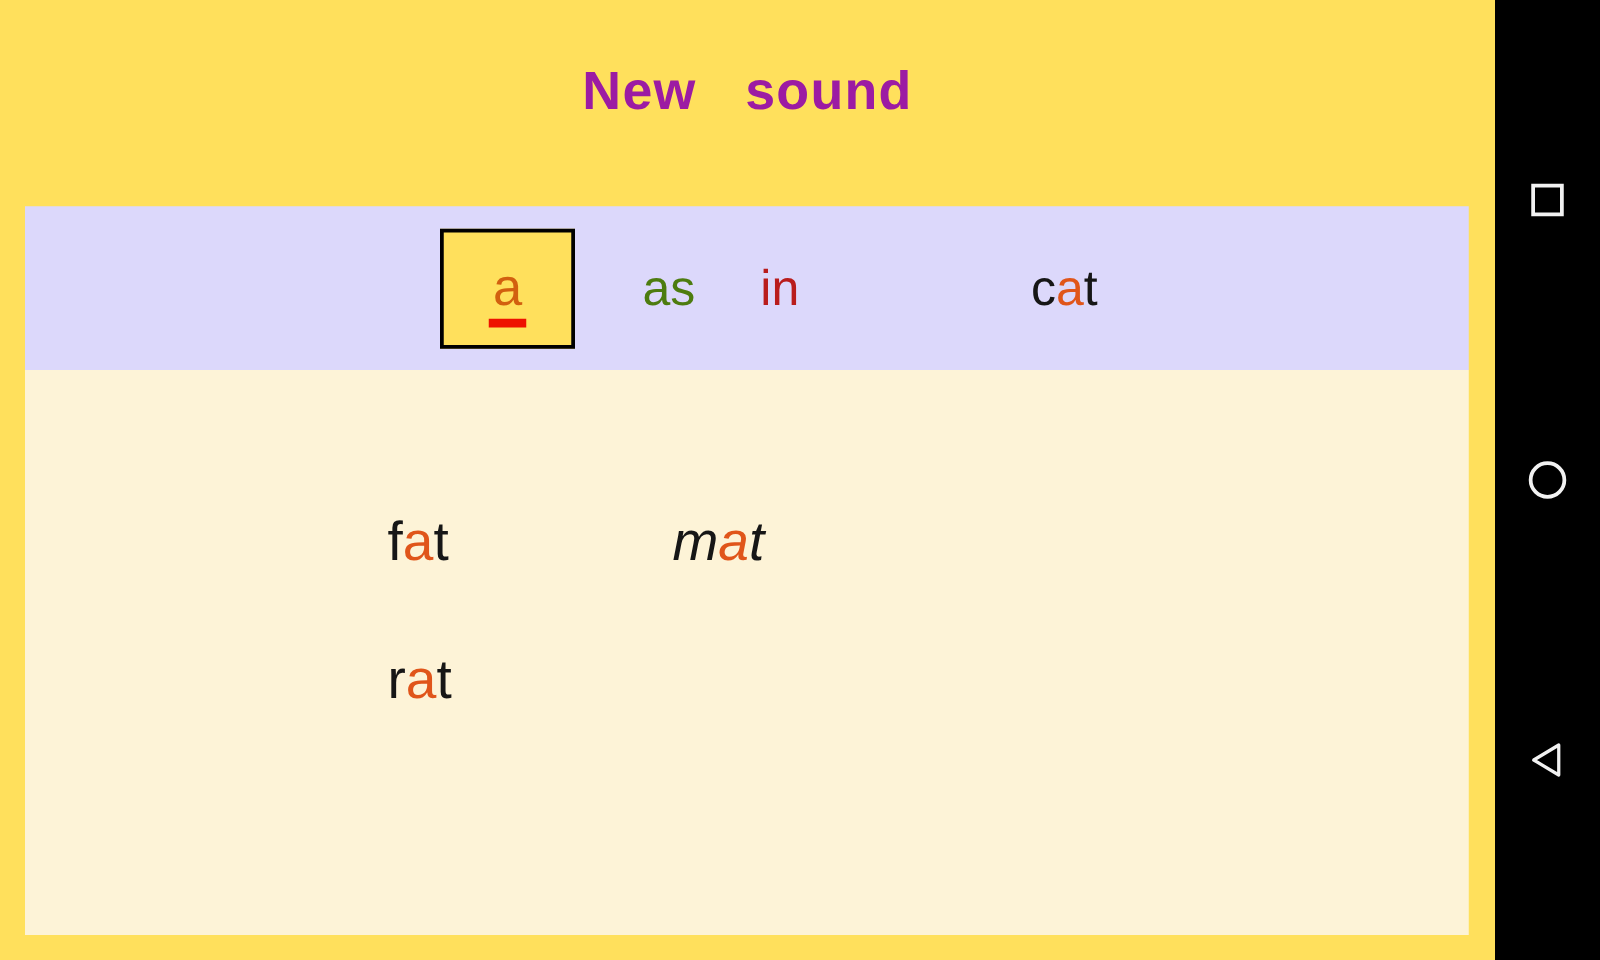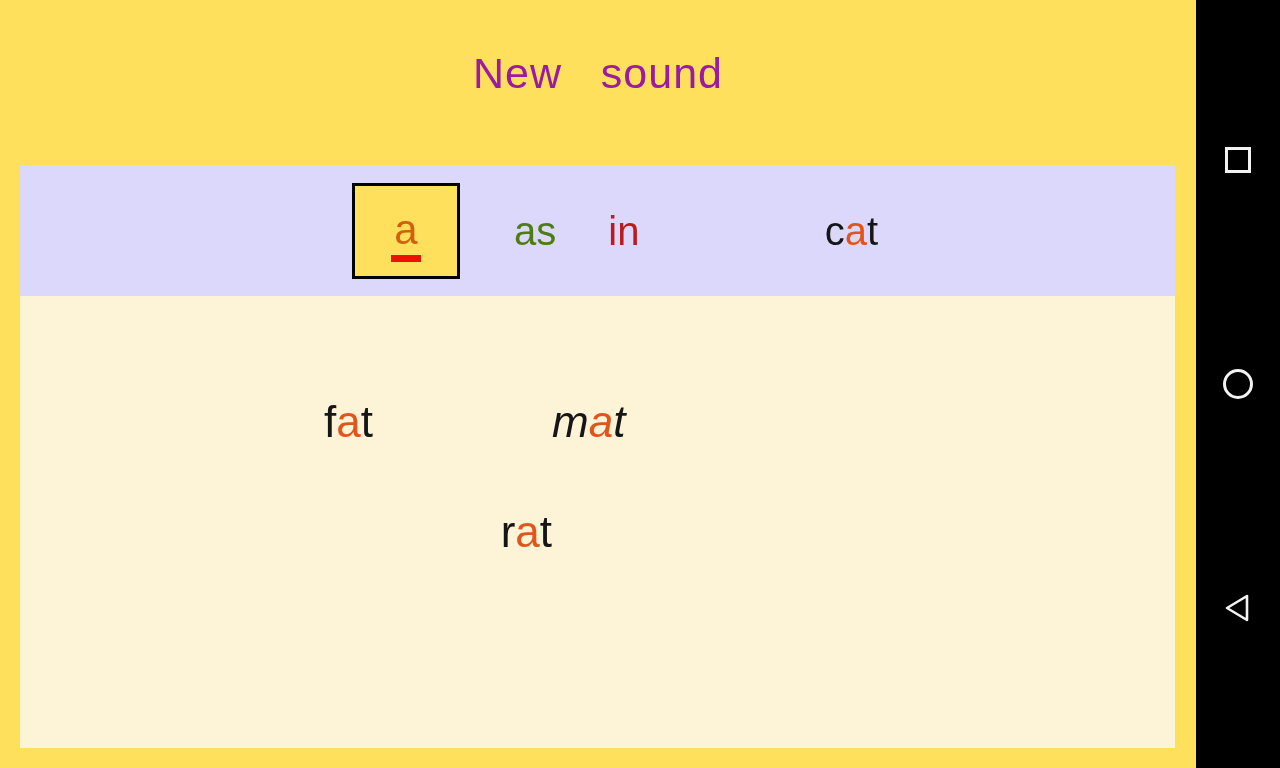--- a/index.html
+++ b/index.html
@@ -37,21 +37,21 @@
     left: 0;
     top: 0;
     width: 1196px;
     height: 165px;
     display: flex;
     align-items: center;
     justify-content: center;
   }
   #page-title {
     font-size: 43px;
-    font-weight: 400;
+    font-weight: 700;
     color: #9c1ba3;
     letter-spacing: 1px;
     white-space: pre;
     line-height: 1;
     margin-top: -18px;
   }
 
   
   #lesson-card {
     position: absolute;
@@ -121,39 +121,38 @@
   #word-area {
     position: relative;
     width: 100%;
     height: 452px;
     background: #fdf3d7;
   }
 
   #word-grid {
     position: absolute;
     left: 0;
-    top: 4px;
+    top: 16px;
     width: 100%;
     display: flex;
     flex-direction: column;
-    padding-left: 14px;
   }
   .word-row {
     display: flex;
     align-items: baseline;
   }
   .word-cell {
     font-size: 44px;
     line-height: 1;
     color: #161616;
     white-space: pre;
     flex: 0 0 auto;
   }
   .word-row-1 { margin-top: 100px; }
-  .word-row-2 { margin-top: 66px; text-align: right; }
+  .word-row-2 { margin-top: 66px; }
 
   .word-row .word-cell:nth-child(1) { margin-left: 290px; width: 228px; }
   .word-row .word-cell:nth-child(2) { width: 232px; font-style: italic; }
   .word-row .word-cell:nth-child(3) { width: 220px; }
 
   .vowel { color: #e0551a; }
   .cons  { color: #161616; }
 
   
   #nav-bar {

